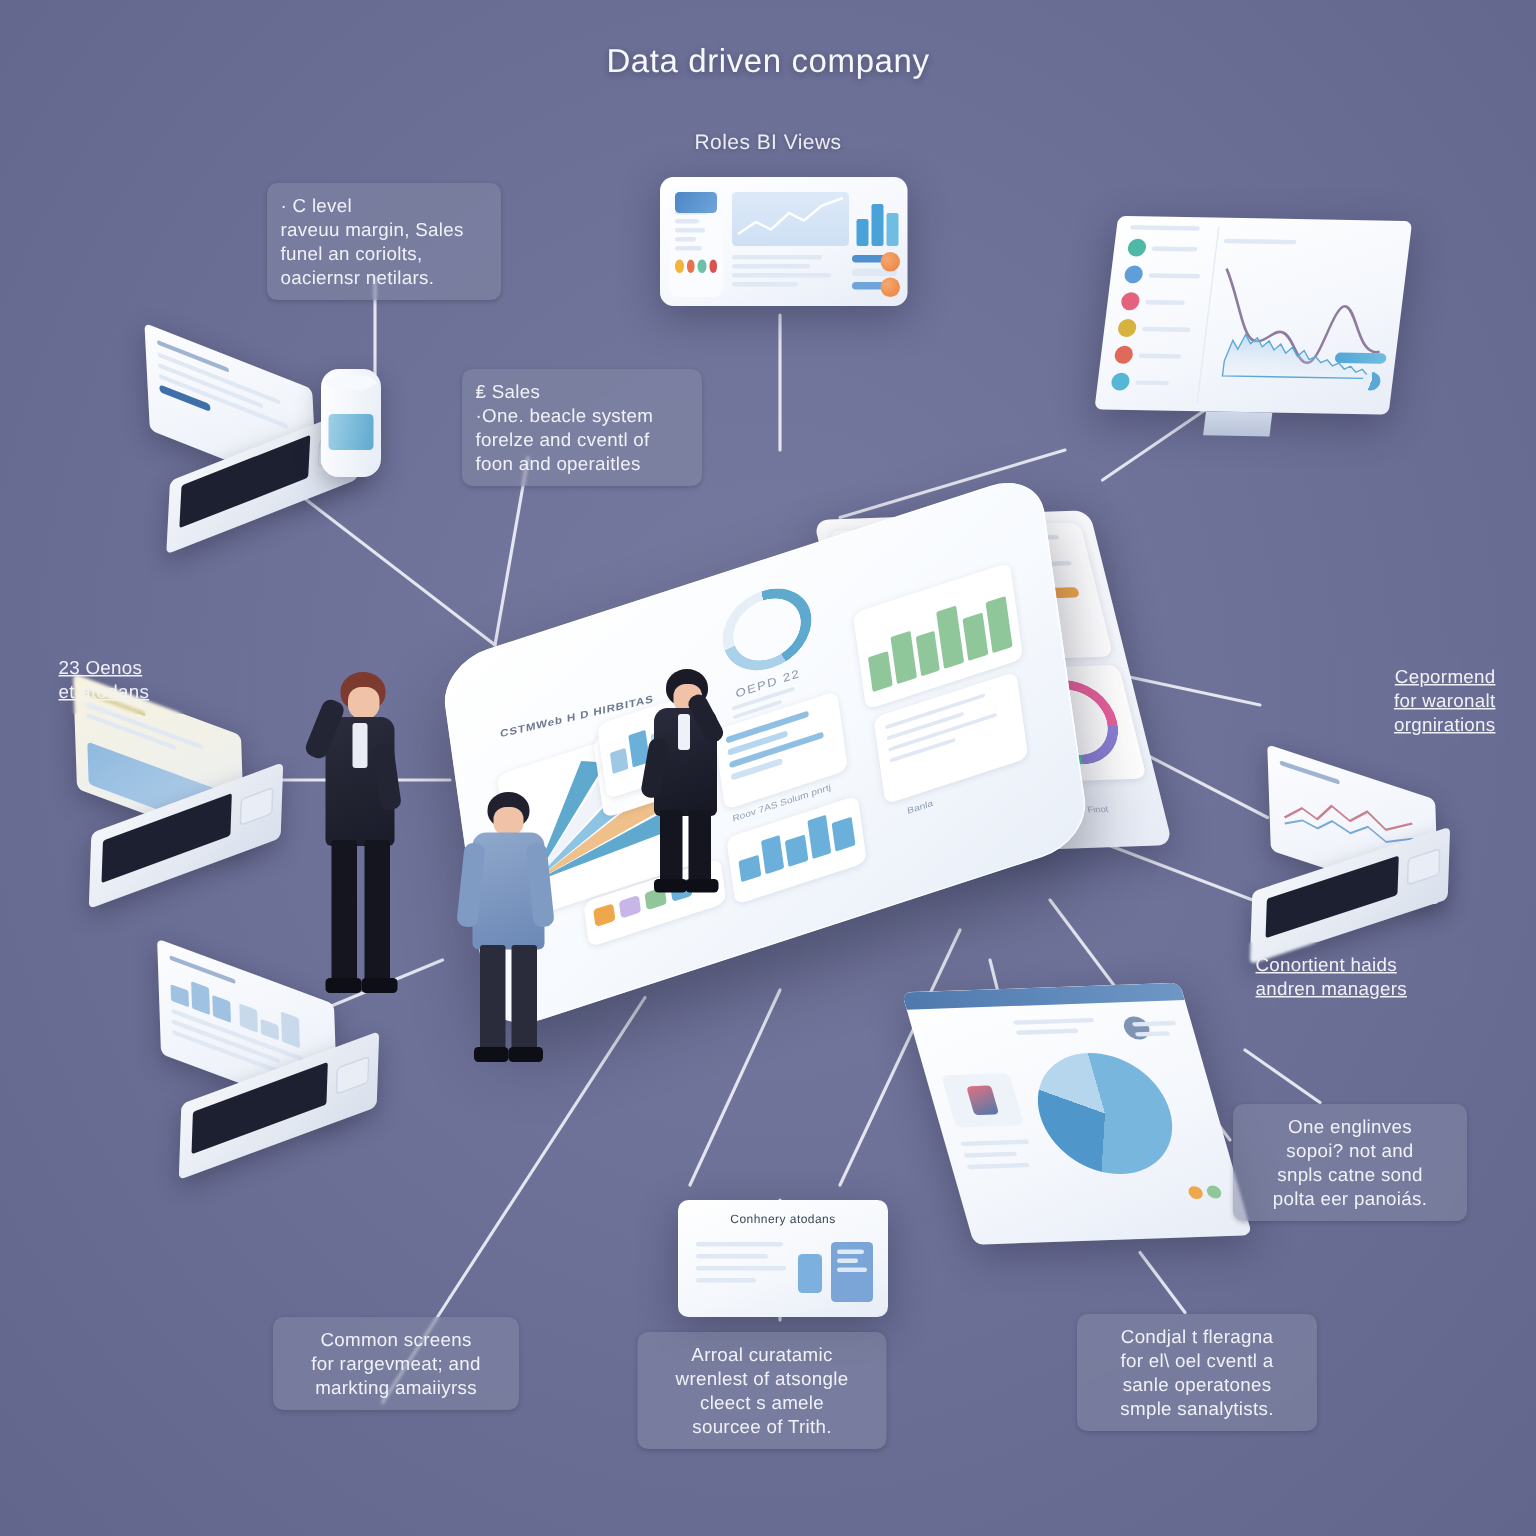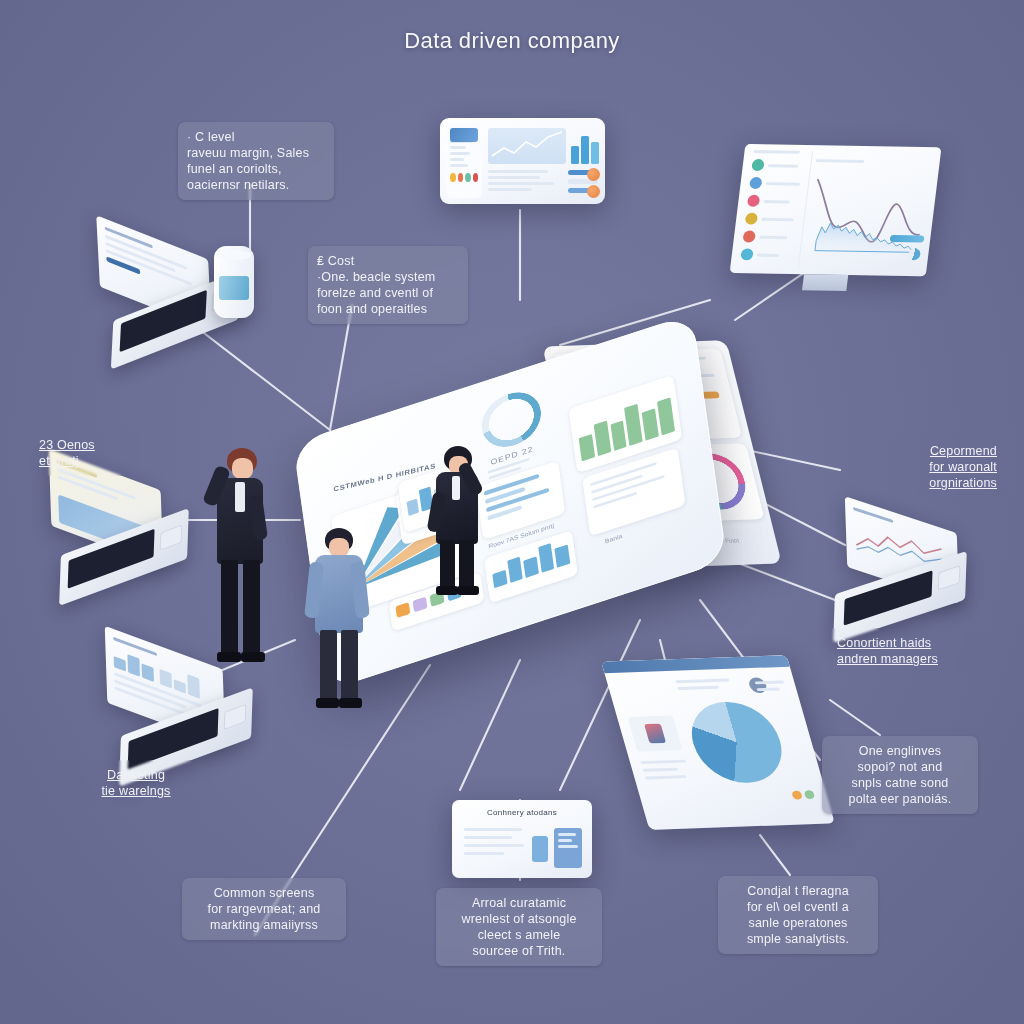--- a/index.html
+++ b/index.html
@@ -127,20 +127,21 @@
       <path d="M150,700 L295,640"></path>
       <path d="M140,520 L300,520"></path>
       <path d="M255,935 L300,865"></path>
       <path d="M520,880 L520,800"></path>
       <path d="M790,875 L760,835"></path>
       <path d="M880,735 L830,700"></path>
     </g>
   </svg>
 
   <div class="title">Data driven company</div>
+  <div class="subtitle">Roles BI Views</div>
 
   <div class="screen" style="left:440px;top:118px;width:165px;height:86px;border-radius:9px;padding:0;">
     <div class="abs" style="left:6px;top:6px;width:36px;height:74px;background:#fbfcff;border-radius:6px;">
       <div class="abs" style="left:4px;top:4px;width:28px;height:14px;background:linear-gradient(120deg,#4e87c6,#6ea4da);border-radius:3px;"></div>
       <div class="icoRow" style="padding:4px 4px;gap:3px;">
         <div style="display:flex;gap:3px;">
             <span class="ico" style="background:#cfe0f2"></span>
             <span class="ico" style="background:#e2e9f4"></span>
             <span class="ico" style="background:#e2e9f4"></span>
           </div>
@@ -530,43 +531,39 @@
   </div>
 
   <div class="callout" style="left:178px;top:122px;width:138px;text-align:left;">
     <span class="line">· C level</span>
     <span class="line">raveuu margin, Sales</span>
     <span class="line">funel an coriolts,</span>
     <span class="line">oaciernsr netilars.</span>
   </div>
 
   <div class="callout" style="left:308px;top:246px;width:142px;text-align:left;">
-    <span class="line">₤ Cost</span>
+    <span class="line">₤ Sales</span>
     <span class="line">·One. beacle system</span>
     <span class="line">forelze and cventl of</span>
     <span class="line">foon and operaitles</span>
   </div>
 
   <div class="callout plain" style="left:30px;top:430px;width:120px;text-align:left;">
     <span class="line">23 Oenos</span>
-    <span class="line">et pnrtj</span>
-  </div>
-
-  <div class="callout plain" style="left:62px;top:760px;width:130px;">
-    <span class="line">Danketing</span>
-    <span class="line">tie warelngs</span>
-  </div>
+    <span class="line">et atodans</span>
+  </div>
+
 
   <div class="callout" style="left:182px;top:878px;width:146px;">
     <span class="line">Common screens</span>
     <span class="line">for rargevmeat; and</span>
     <span class="line">markting amaiiyrss</span>
   </div>
 
-  <div class="callout" style="left:436px;top:888px;width:148px;">
+  <div class="callout" style="left:425px;top:888px;width:148px;">
     <span class="line">Arroal curatamic</span>
     <span class="line">wrenlest of atsongle</span>
     <span class="line">cleect s amele</span>
     <span class="line">sourcee of Trith.</span>
   </div>
 
   <div class="callout" style="left:718px;top:876px;width:142px;">
     <span class="line">Condjal t fleragna</span>
     <span class="line">for el\ oel cventl a</span>
     <span class="line">sanle operatones</span>

